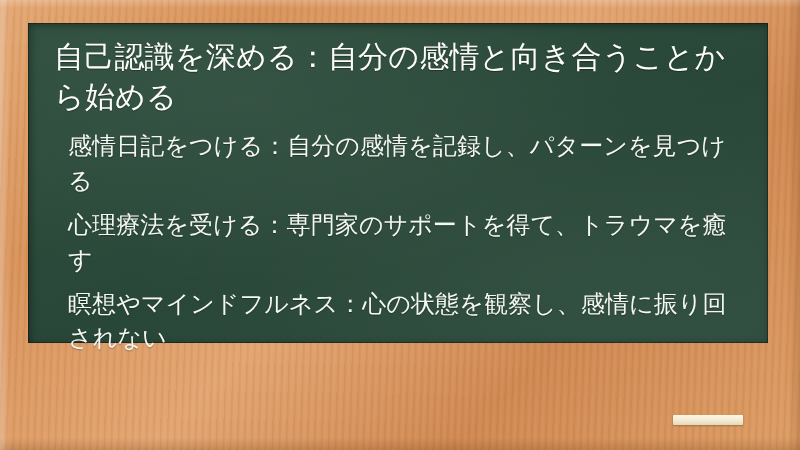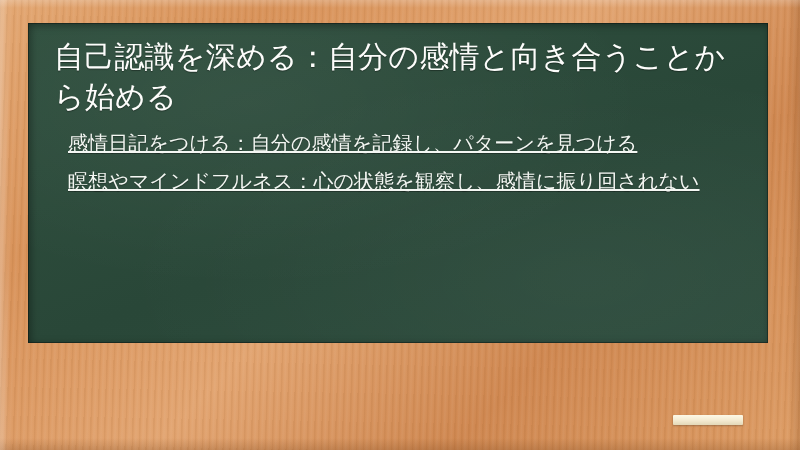--- a/index.html
+++ b/index.html
@@ -90,27 +90,26 @@
   }
 
   
   #bullets {
     list-style: none;
     margin: 0;
     padding: 0 0 0 14px;
   }
   .bullet-item {
     color: #f4f7f3;
-    font-size: 20px;
+    font-size: 24px;
     line-height: 1.45;
     letter-spacing: 0.1px;
     margin: 0 0 9px 0;
     text-shadow: 0 1px 1px rgba(0,0,0,0.30);
     max-width: 686px;
-    text-decoration: underline;
   }
   .bullet-item:last-child { margin-bottom: 0; }
 
   
   #chalk-stick {
     position: absolute;
     left: 673px;
     top: 415px;
     width: 70px;
     height: 10px;
@@ -126,20 +125,21 @@
 
   <div id="wood-grain"></div>
   <div id="frame-bevel"></div>
 
   <div id="board">
 
     <h1 id="title">自己認識を深める：自分の感情と向き合うことから始める</h1>
 
     <ul id="bullets">
       <li class="bullet-item">感情日記をつける：自分の感情を記録し、パターンを見つける</li>
+      <li class="bullet-item">心理療法を受ける：専門家のサポートを得て、トラウマを癒す</li>
       <li class="bullet-item">瞑想やマインドフルネス：心の状態を観察し、感情に振り回されない</li>
     </ul>
 
   </div>
 
   <div id="chalk-stick"></div>
 
 </div>
 
 </body></html>

